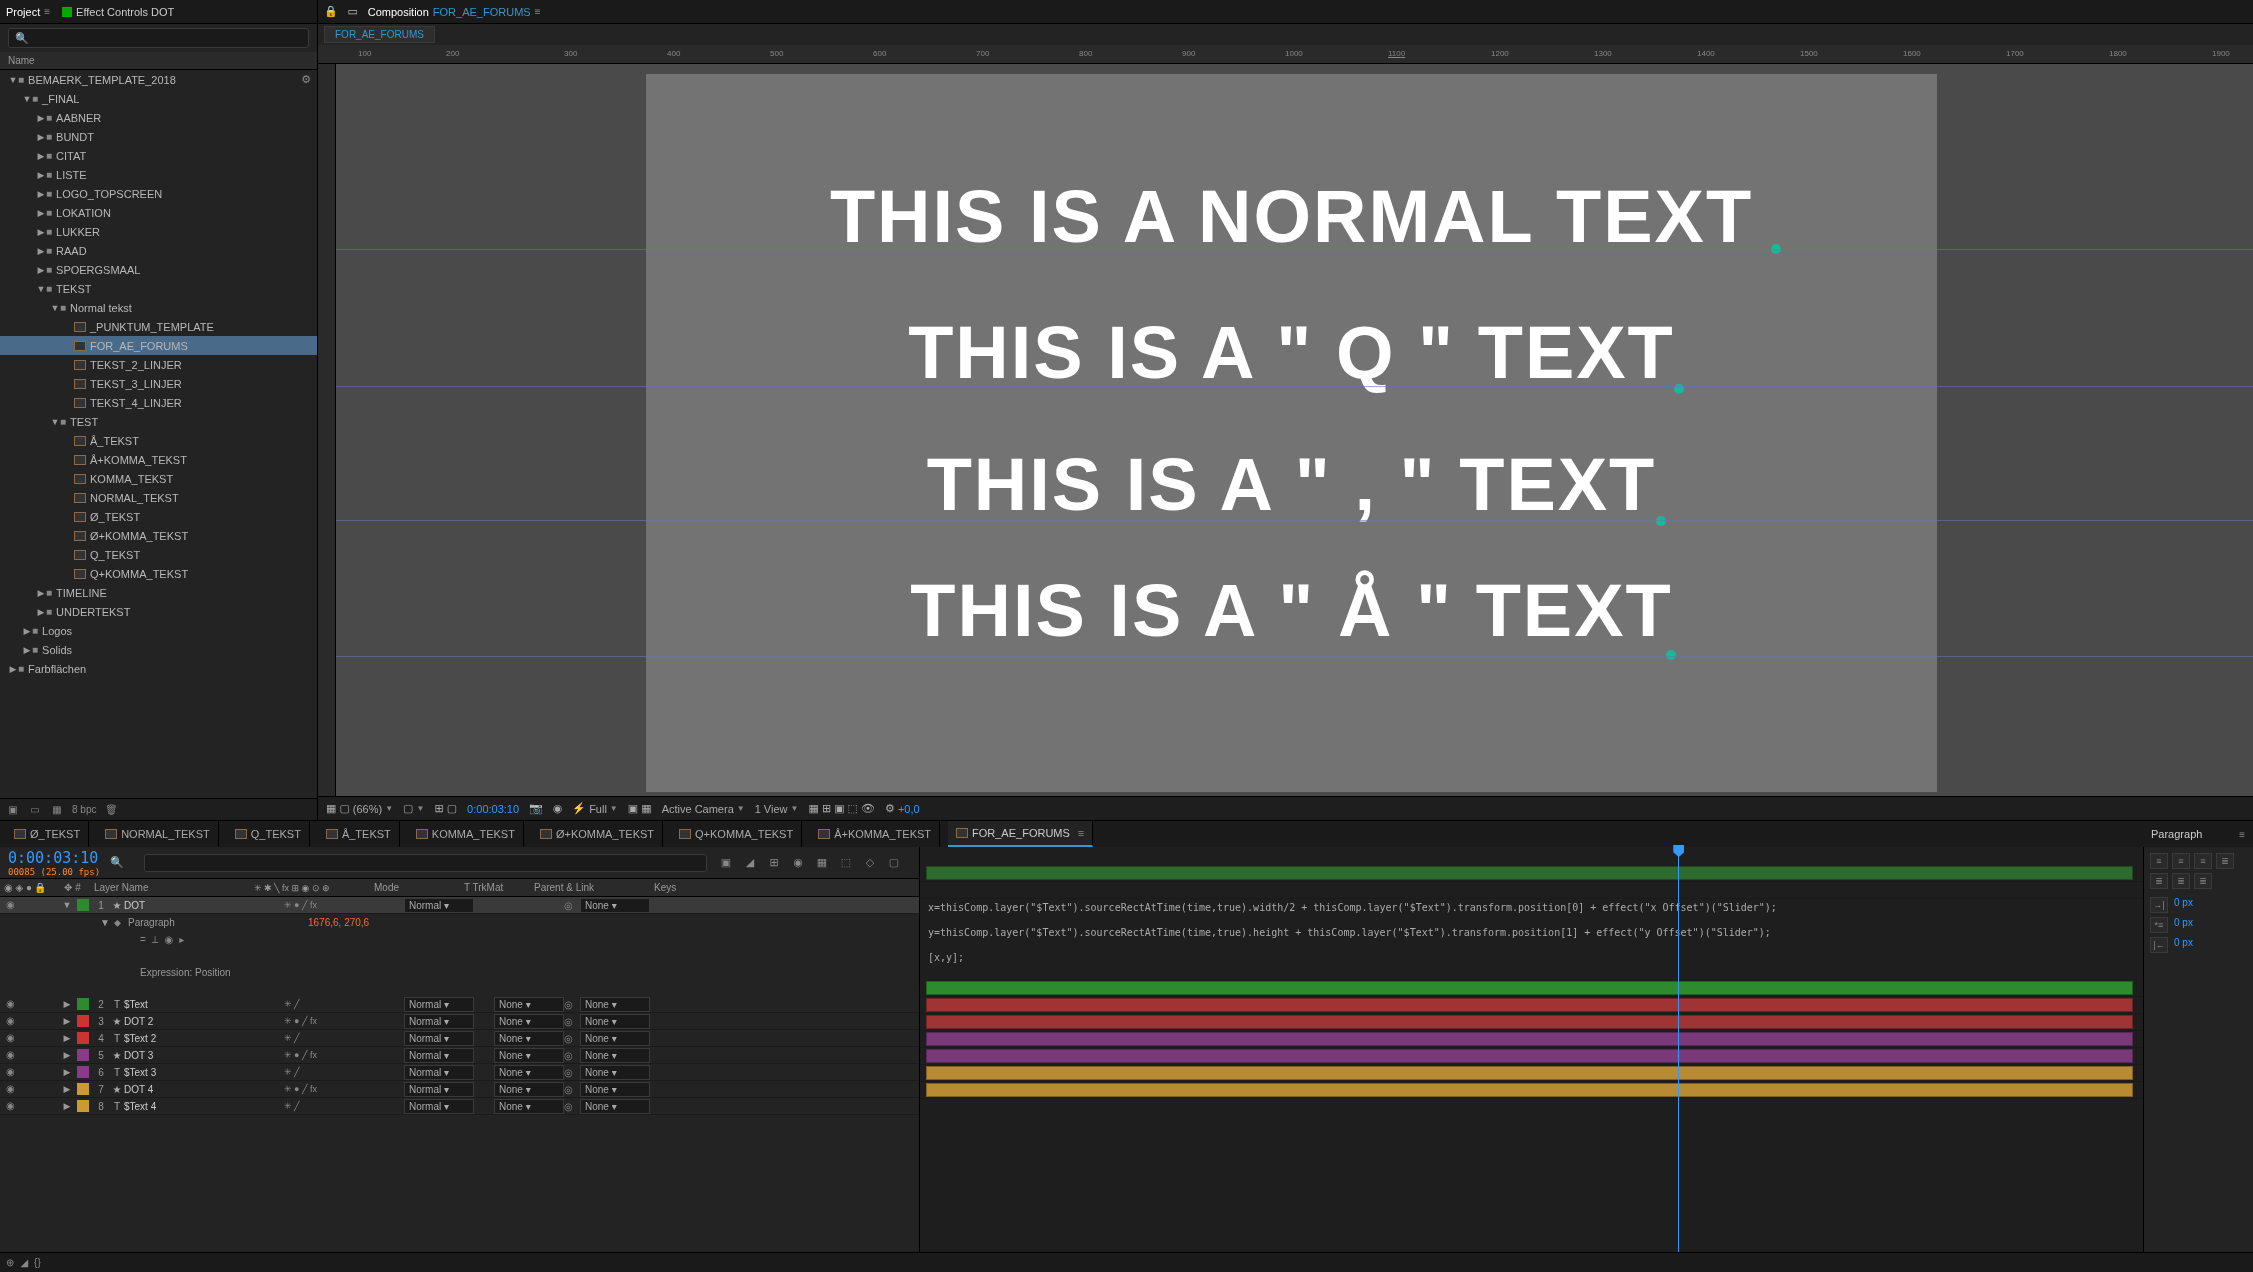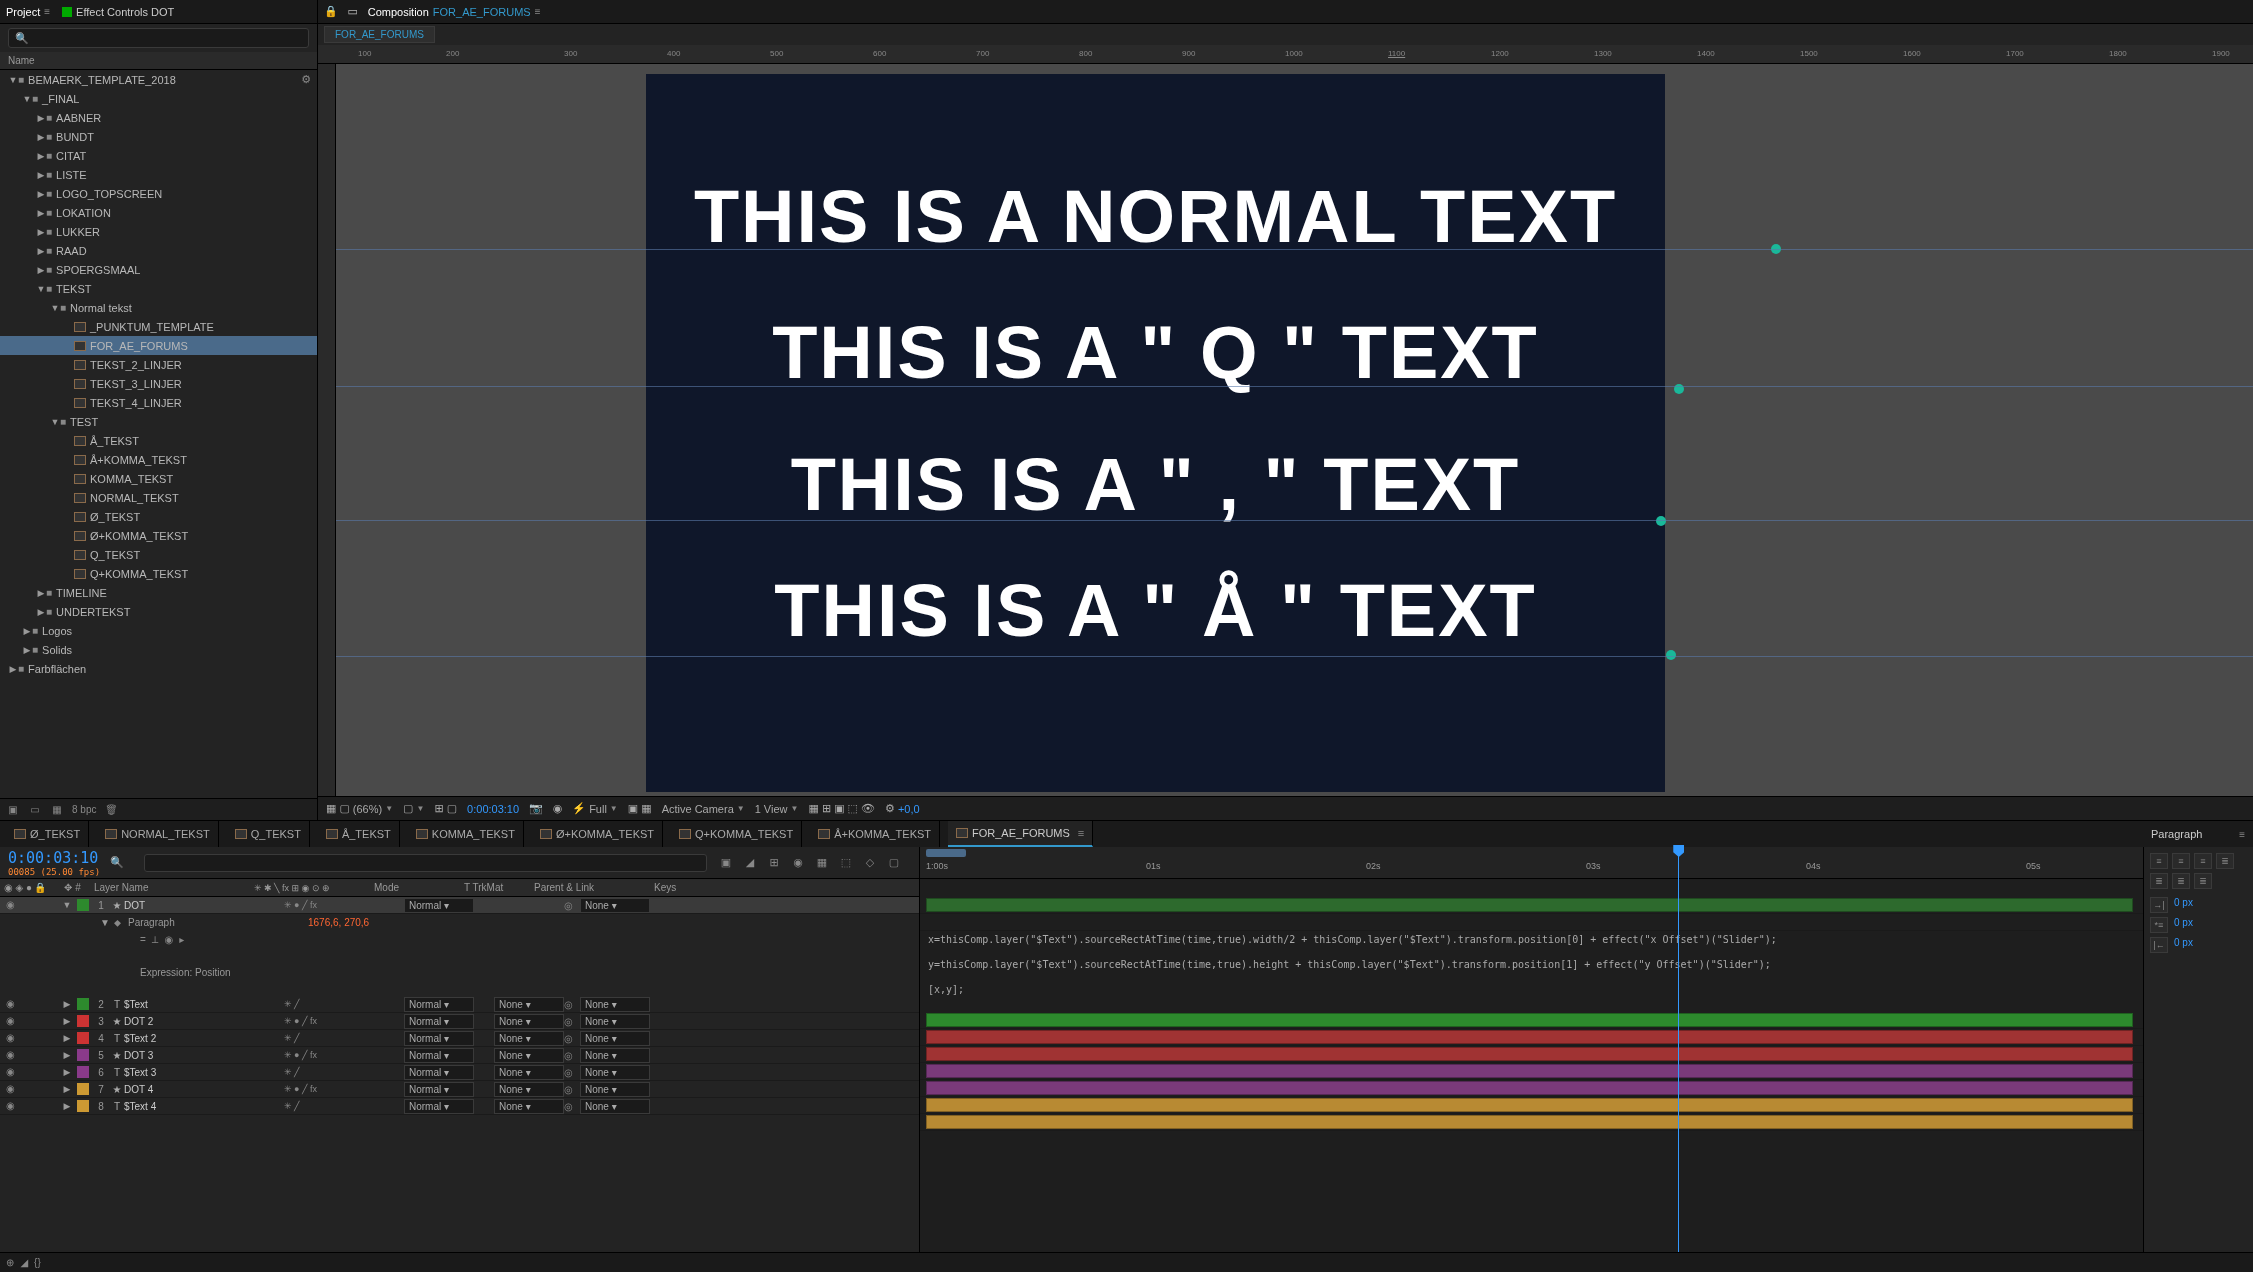--- a/index.html
+++ b/index.html
@@ -32,21 +32,21 @@
 .comp-tabs{display:flex;background:#1a1a1a;height:24px;align-items:center;padding:0 6px;gap:8px;border-bottom:1px solid #000}
 .lock-ic{color:#888;font-size:11px}
 .comp-tab-text{color:#3399cc;font-size:11px}
 .comp-subtabs{display:flex;background:#232323;height:22px;align-items:center;padding:0 6px;border-bottom:1px solid #2a2a2a}
 .subtab{background:#2e2e2e;padding:2px 10px;font-size:10px;color:#3399cc;border:1px solid #3a3a3a}
 .ruler-h{height:18px;background:#2a2a2a;display:flex;align-items:center;font-size:8px;color:#888;position:relative;border-bottom:1px solid #000}
 .ruler-h-tick{position:absolute;top:3px;font-size:8px}
 .canvas-area{flex:1;display:flex;background:#3a3a3a}
 .ruler-v{width:18px;background:#2a2a2a;border-right:1px solid #000}
 .canvas{flex:1;background:#4a4a4a;position:relative;overflow:hidden}
-.artboard{position:absolute;left:310px;top:10px;width:1019px;height:718px;background:#0f172a}
+.artboard{position:absolute;left:310px;top:10px;width:1291px;height:718px;background:#737373}
 .text-line{position:absolute;left:0;right:0;color:#fff;font-weight:900;font-size:74px;text-align:center;font-family:Arial,sans-serif;letter-spacing:2px;white-space:nowrap}
 .guide-h{position:absolute;left:0;right:0;height:1px;background:#5a7aaa;opacity:0.6}
 .dot{position:absolute;width:10px;height:10px;background:#1ab89a;border-radius:50%}
 .comp-footer{height:24px;background:#1e1e1e;border-top:1px solid #000;display:flex;align-items:center;padding:0 8px;gap:10px;font-size:11px;color:#aaa}
 .comp-f-item{display:flex;align-items:center;gap:3px}
 .dropdown-caret{font-size:8px;color:#888}
 .blue-num{color:#3399ff}
 .timeline-panel{flex:1;background:#1e1e1e;display:flex;flex-direction:column;border-top:1px solid #000}
 .tl-tabs{display:flex;background:#1a1a1a;height:26px;align-items:center;padding:0 6px;gap:8px;overflow:hidden}
 .tl-tab{display:flex;align-items:center;gap:4px;padding:0 8px;font-size:11px;color:#aaa;height:100%;border-right:1px solid #000}
@@ -609,29 +609,20 @@
             <span class="layer-name">$Text 4</span>
             <span class="switches">✳ ╱</span>
             <span class="mode-col"><span class="mode-dd">Normal ▾</span></span>
             <span class="trk-col"><span class="mode-dd">None ▾</span></span>
             <span style="width:16px;color:#888">◎</span>
             <span class="parent-col"><span class="mode-dd">None ▾</span></span>
           </div>
         </div>
     </div>
     <div class="tl-right">
-      <div class="time-ruler" id="time-ruler">
-        <div class="workarea"></div>
-      <span class="time-tick" style="left: 6px;">1:00s</span>
-          <span class="time-tick" style="left: 226px;">01s</span>
-          <span class="time-tick" style="left: 446px;">02s</span>
-          <span class="time-tick" style="left: 666px;">03s</span>
-          <span class="time-tick" style="left: 886px;">04s</span>
-          <span class="time-tick" style="left: 1106px;">05s</span>
-        </div>
       <div class="playhead" id="playhead" style="left: calc(62%);">
           <div class="playhead-head"></div>
         </div>
       <div class="track-area" id="track-area">
           <div style="height: 18px;"></div>
           <div>
             <div class="track-row">
               <div class="bar" style="background: rgb(45, 106, 45);"></div>
             </div>
             <div class="track-row"></div>

